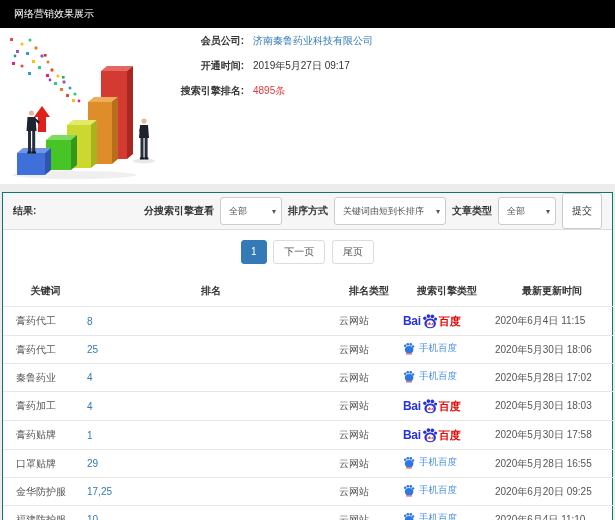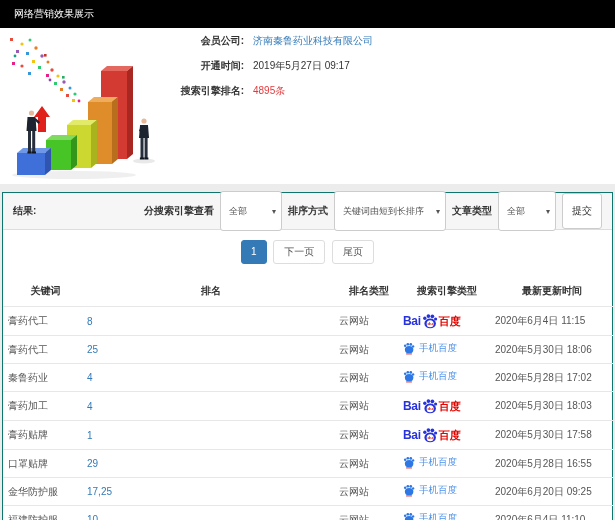--- a/index.html
+++ b/index.html
@@ -19,34 +19,34 @@
   .info-value{margin-left:9px;}
   .info-value.link{color:#337ab7;text-decoration:none;cursor:pointer;}
   .info-value.plain{color:#333;}
   .info-value.highlight{color:#e4393c;}
   
   .panel{margin:8px 2px 0;border:1px solid #0f766e;background:#ffffff;height:329px;box-sizing:border-box;}
   .panel-heading{height:36px;background:#f6f6f6;border-bottom:1px solid #ddd;display:flex;align-items:center;padding:0 10px;}
   .section-label{font-weight:bold;color:#333;}
   .filter-controls{margin-left:auto;display:flex;align-items:center;gap:6px;}
   .f-label{font-weight:bold;color:#333;white-space:nowrap;}
-  .select{height:40px;border:1px solid #ccc;border-radius:3px;background:#fff;display:inline-flex;align-items:center;padding:0 5px 0 8px;color:#555;font-size:9px;cursor:pointer;box-sizing:border-box;justify-content:space-between;}
+  .select{height:28px;border:1px solid #ccc;border-radius:3px;background:#fff;display:inline-flex;align-items:center;padding:0 5px 0 8px;color:#555;font-size:9px;cursor:pointer;box-sizing:border-box;justify-content:space-between;}
   .select .caret{color:#555;font-size:8px;margin-left:6px;}
   .submit-btn{height:36px;padding:0 9px;border:1px solid #ccc;border-radius:3px;background:#fff;color:#333;font-size:10px;cursor:pointer;font-family:Liberation Sans, sans-serif;}
   
   .panel-body{padding-top:10px;}
   .pagination{text-align:center;}
   .page-btn{display:inline-block;height:22px;line-height:22px;border-radius:3px;margin:0 2px;padding:0 10px;border:1px solid #ddd;background:#fff;color:#555;cursor:pointer;vertical-align:top;}
   .page-btn.active{background:#337ab7;border-color:#337ab7;color:#fff;padding:0 9px;}
   
   table{width:100%;border-collapse:collapse;margin-top:12px;font-size:10px;table-layout:fixed;}
   th{text-align:center;font-weight:bold;color:#333;padding:8px 4px 8px 0;border-bottom:1px solid #e7e7e7;}
   th:first-child{padding-left:5px;}
   td{padding:6px 4px 6px 0;border-bottom:1px solid #e7e7e7;color:#555;height:15px;vertical-align:middle;}
-  td:first-child{padding-left:5px;}
+  td:first-child{padding-left:13px;}
   col.c-kw{width:84px;} col.c-rank{width:252px;} col.c-rt{width:64px;} col.c-eng{width:92px;} col.c-time{width:118px;}
   .rank-link{color:#337ab7;cursor:pointer;}
   
   .bd-logo{display:inline-flex;align-items:center;}
   .bd-bai{font-weight:bold;font-size:12px;color:#2732dc;letter-spacing:-0.3px;}
   .bd-cn{font-weight:bold;font-size:11px;color:#e10601;}
   .paw{display:inline-block;}
   .paw.pc{width:16px;height:16px;margin:0 1px;}
   .paw.mob{width:12px;height:13px;margin-right:4px;}
   .paw circle,.paw ellipse{fill:#2732dc;}

